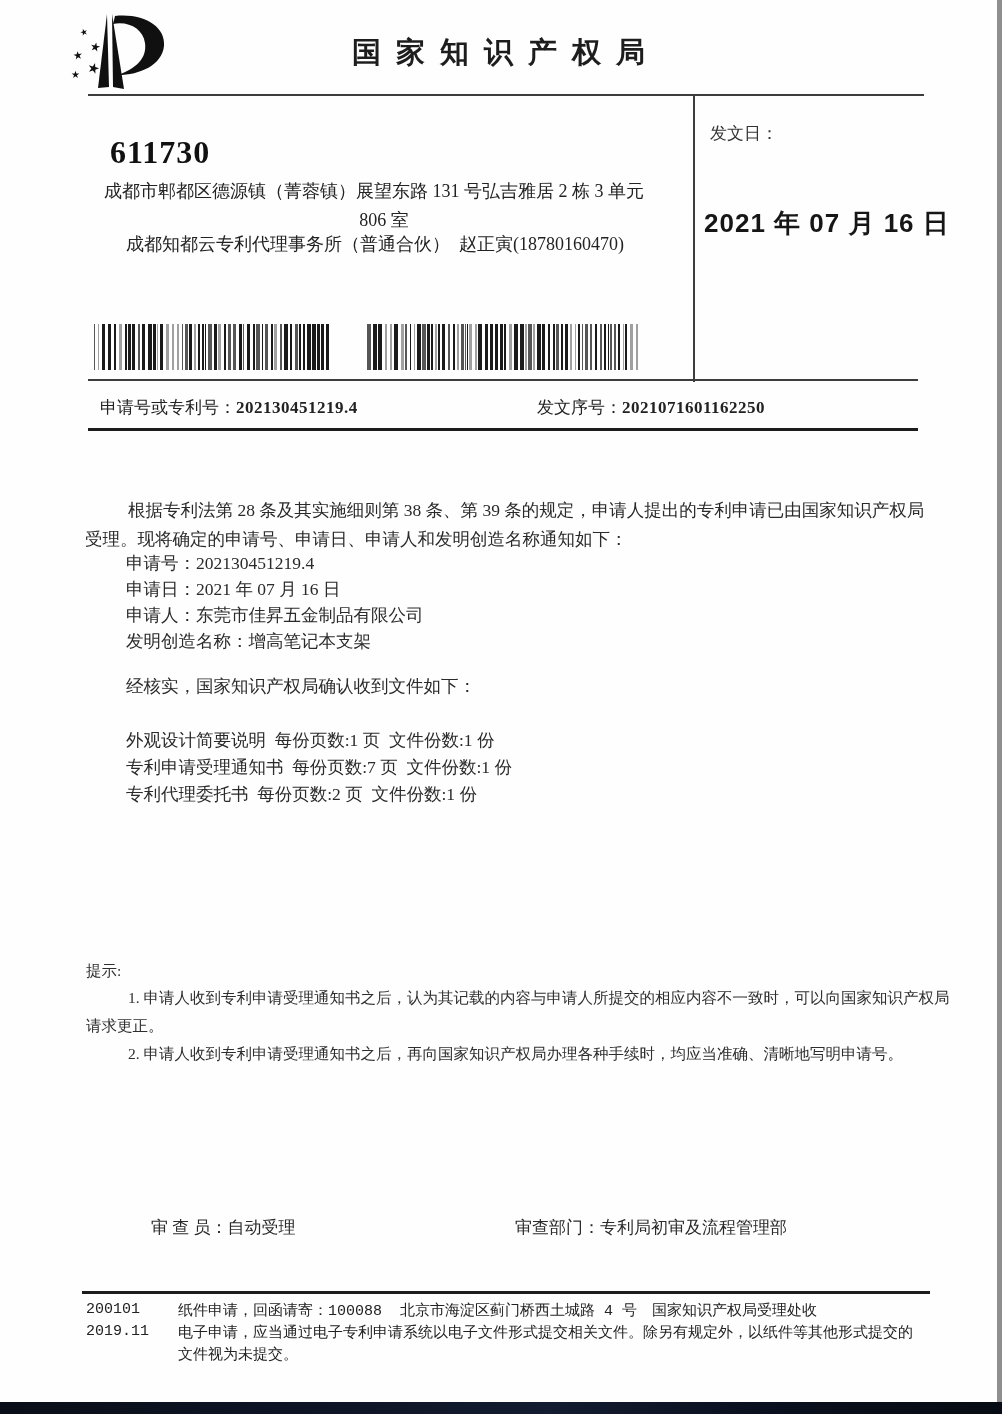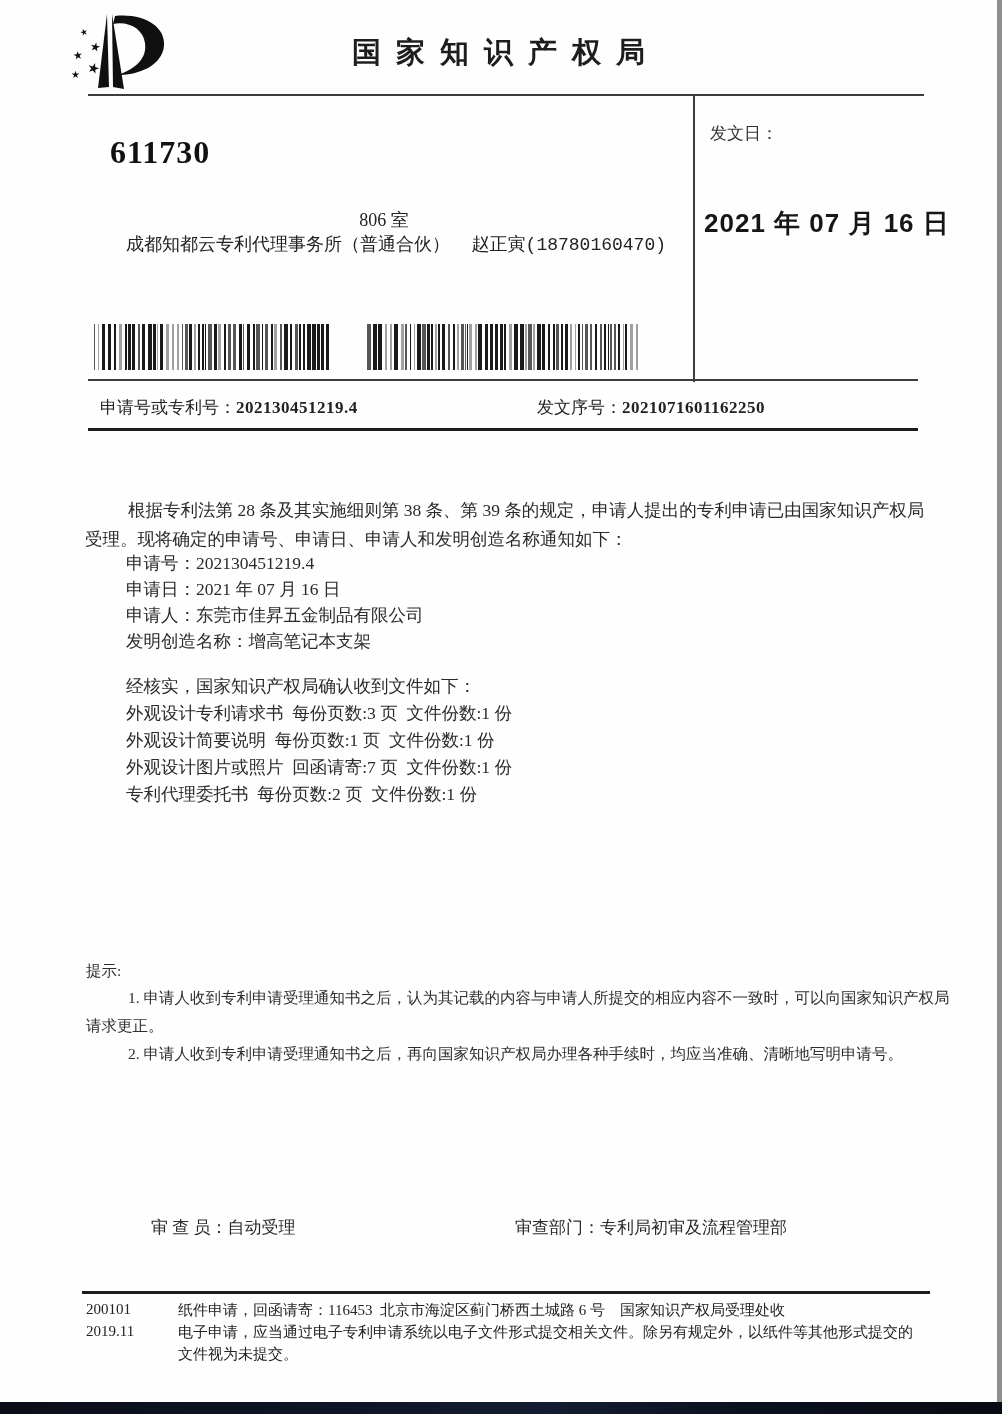--- a/index.html
+++ b/index.html
@@ -21,21 +21,21 @@
 
   
   .logo{left:60px;top:12px;width:126px;height:86px;}
   .logo svg{position:absolute;left:0;top:0;}
   .logo .star{position:absolute;color:#101010;line-height:1;}
 
   
   .post-code{left:110px;top:134px;font-size:32px;font-weight:bold;letter-spacing:1px;color:#111;}
   .addr1{left:104px;top:179px;font-size:18px;}
   .addr2{left:104px;top:208px;width:560px;text-align:center;font-size:18px;}
-  .agent{left:126px;top:232px;font-size:18px;font-family:Liberation Mono, monospace;}
+  .agent{left:126px;top:232px;font-size:18px;}
 
   
   .dispatch-label{left:710px;top:122px;font-size:17px;color:#333;}
   .dispatch-date{left:704px;top:206px;font-size:26px;font-weight:bold;
     font-family:"Liberation Sans","DejaVu Sans",sans-serif;letter-spacing:1px;color:#161616;}
 
   
   .barcode{top:324px;height:46px;display:flex;align-items:stretch;overflow:hidden;}
   .barcode i{display:block;height:100%;flex:none;}
 
@@ -47,21 +47,21 @@
   .notice-title{left:88px;top:445px;width:830px;text-align:center;
     font-size:23px;font-weight:bold;letter-spacing:15px;color:#1b1b1b;}
   .body-txt{font-size:17.5px;color:#2a2a2a;}
   .tips-txt{font-size:15.5px;color:#2e2e2e;}
 
   
   .signoff{font-size:17px;color:#2a2a2a;}
 
   
   .footer-txt{font-size:15px;color:#222;
-    font-family:Liberation Serif, serif;}
+    font-family:Liberation Mono, monospace;}
 
   
   .edge-right{right:0;top:0;width:5px;height:100%;background:#8f8f8f;}
   .edge-bottom{left:0;bottom:0;width:100%;height:12px;
     background:linear-gradient(90deg,#0a0e18 0%,#0e1526 35%,#131c30 55%,#0a101e 75%,#070b13 100%);}
 </style>
 </head>
 <body>
 
 <div class="page">
@@ -80,20 +80,21 @@
   </div>
 
   <div class="abs agency-title">国家知识产权局</div>
   <div class="abs hline" style="left:88px;top:94px;width:836px;"></div>
 
   <div class="abs vline" style="left:693px;top:94px;height:288px;"></div>
   <div class="abs dispatch-label">发文日：</div>
   <div class="abs dispatch-date">2021 年 07 月 16 日</div>
 
   <div class="abs post-code">611730</div>
+  <div class="abs addr1 pre">成都市郫都区德源镇（菁蓉镇）展望东路 131 号弘吉雅居 2 栋 3 单元</div>
   <div class="abs addr2 pre">806 室</div>
   <div class="abs agent pre">成都知都云专利代理事务所（普通合伙）  赵正寅(18780160470)</div>
 
   <div class="abs barcode" style="left:94px;width:237px;">
       <i style="width:1.2px;background:#565656;margin-right:2.4px"></i>
       <i style="width:1.2px;background:#a0a0a0;margin-right:3.2px"></i>
       <i style="width:2.6px;background:#1a1a1a;margin-right:3.0px"></i>
       <i style="width:3.5px;background:#1a1a1a;margin-right:3.1px"></i>
       <i style="width:2.2px;background:#1a1a1a;margin-right:2.7px"></i>
       <i style="width:3.1px;background:#a0a0a0;margin-right:2.8px"></i>
@@ -220,35 +221,34 @@
 
   <div class="abs body-txt pre" style="left:128px;top:498px;">根据专利法第 28 条及其实施细则第 38 条、第 39 条的规定，申请人提出的专利申请已由国家知识产权局</div>
   <div class="abs body-txt pre" style="left:85px;top:527px;">受理。现将确定的申请号、申请日、申请人和发明创造名称通知如下：</div>
 
   <div class="abs body-txt pre" style="left:126px;top:551px;"><span>申请号：</span><span>202130451219.4</span></div>
   <div class="abs body-txt pre" style="left:126px;top:577px;text-align:center;"><span>申请日：</span><span>2021 年 07 月 16 日</span></div>
   <div class="abs body-txt pre" style="left:126px;top:603px;"><span>申请人：</span><span>东莞市佳昇五金制品有限公司</span></div>
   <div class="abs body-txt pre" style="left:126px;top:674px;">经核实，国家知识产权局确认收到文件如下：</div>
 
   <div class="abs body-txt pre" style="left:126px;top:629px;"><span>发明创造名称：</span><span>增高笔记本支架</span></div>
-  <div class="abs body-txt pre" style="left:126px;top:701px;">外观设计专利请求书  每份页数:3 页  文件份数:1 份</div>
   <div class="abs body-txt pre" style="left:126px;top:728px;">外观设计简要说明  每份页数:1 页  文件份数:1 份</div>
-  <div class="abs body-txt pre" style="left:126px;top:755px;">外观设计图片或照片  回函请寄:7 页  文件份数:1 份</div>
+  <div class="abs body-txt pre" style="left:126px;top:755px;">专利申请受理通知书  每份页数:7 页  文件份数:1 份</div>
   <div class="abs body-txt pre" style="left:126px;top:782px;">专利代理委托书  每份页数:2 页  文件份数:1 份</div>
 
   <div class="abs tips-txt" style="left:86px;top:961px;">提示:</div>
   <div class="abs tips-txt pre" style="left:128px;top:988px;">1. 申请人收到专利申请受理通知书之后，认为其记载的内容与申请人所提交的相应内容不一致时，可以向国家知识产权局</div>
   <div class="abs tips-txt pre" style="left:86px;top:1016px;">请求更正。</div>
   <div class="abs tips-txt pre" style="left:128px;top:1044px;">2. 申请人收到专利申请受理通知书之后，再向国家知识产权局办理各种手续时，均应当准确、清晰地写明申请号。</div>
 
   <div class="abs signoff pre" style="left:151px;top:1216px;"><span>审 查 员：</span><span>自动受理</span></div>
   <div class="abs signoff pre" style="left:515px;top:1216px;"><span>审查部门：</span><span>专利局初审及流程管理部</span></div>
 
   <div class="abs hline thick" style="left:82px;top:1291px;width:848px;"></div>
   <div class="abs footer-txt" style="left:86px;top:1301px;">200101</div>
   <div class="abs footer-txt" style="left:86px;top:1323px;">2019.11</div>
-  <div class="abs footer-txt pre" style="left:178px;top:1301px;">纸件申请，回函请寄：116453  北京市海淀区蓟门桥西土城路 6 号　国家知识产权局受理处收</div>
+  <div class="abs footer-txt pre" style="left:178px;top:1301px;">纸件申请，回函请寄：100088  北京市海淀区蓟门桥西土城路 4 号　国家知识产权局受理处收</div>
   <div class="abs footer-txt pre" style="left:178px;top:1323px;text-align:right;">电子申请，应当通过电子专利申请系统以电子文件形式提交相关文件。除另有规定外，以纸件等其他形式提交的</div>
   <div class="abs footer-txt pre" style="left:178px;top:1345px;">文件视为未提交。</div>
 
   <div class="abs edge-right"></div>
   <div class="abs edge-bottom"></div>
 </div>
 
 </body></html>

